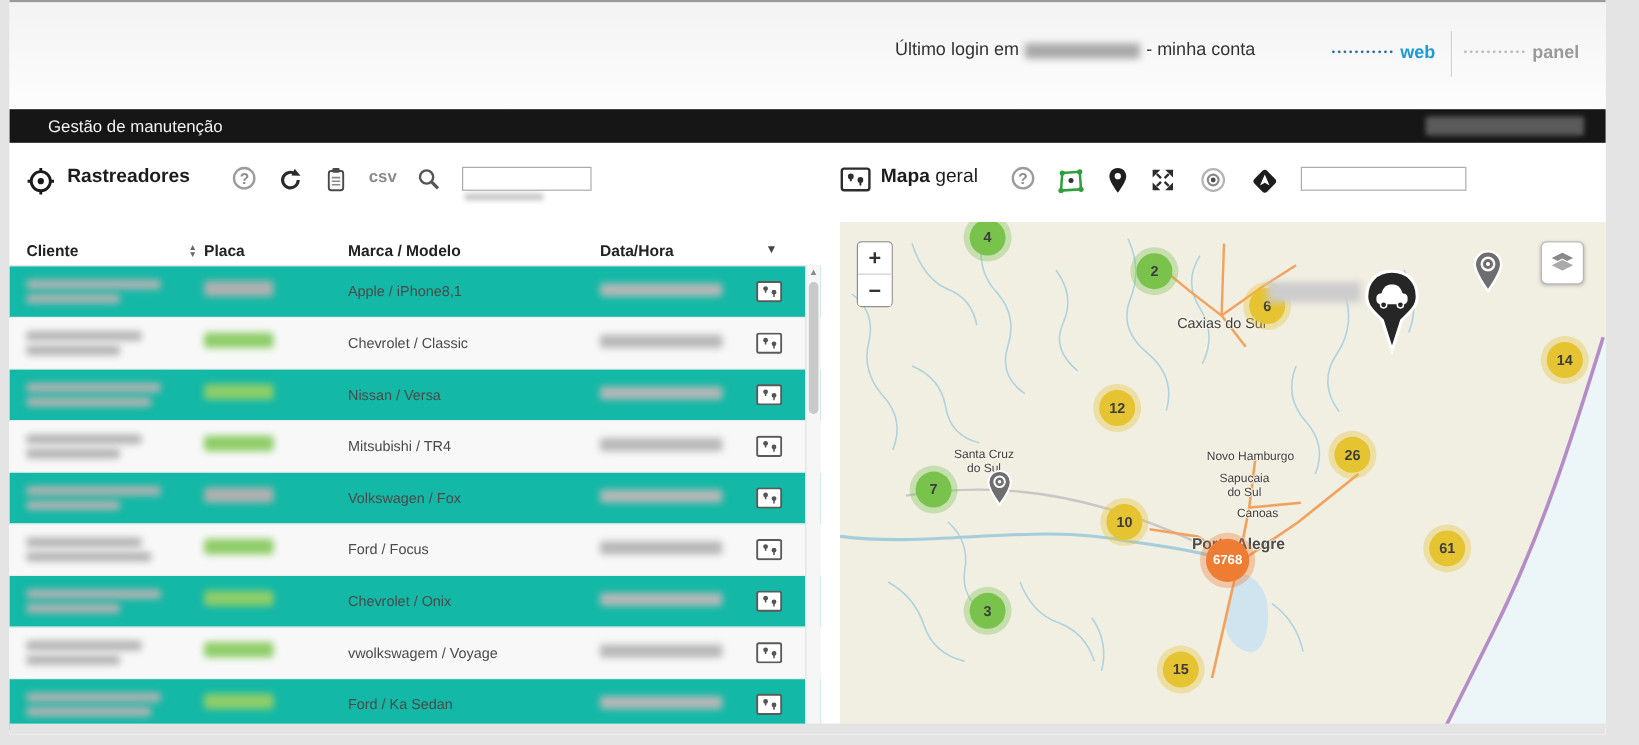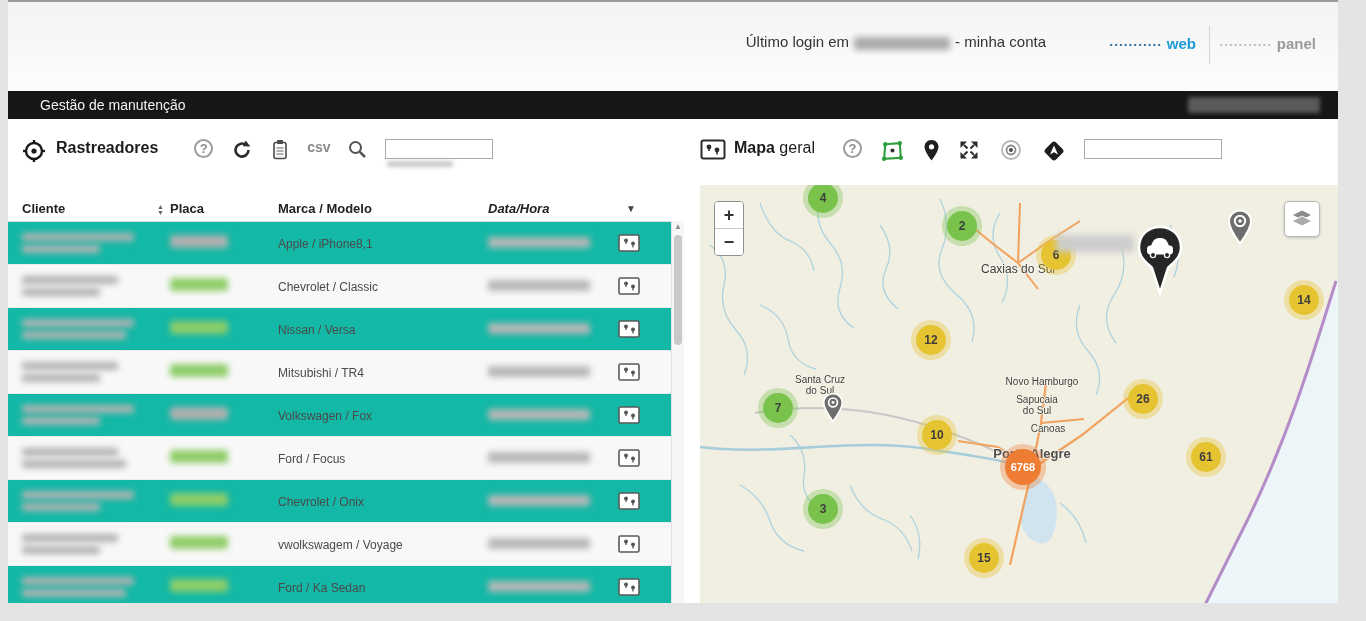--- a/index.html
+++ b/index.html
@@ -45,23 +45,23 @@
   .csv-label{font-size:14px;font-weight:bold;color:#8a8a8a;margin-right:16px;cursor:pointer;}
   .search-wrap{position:relative;display:inline-block;}
   .search-input{width:100px;height:18px;border:1px solid #ababab;font-size:12px;padding:0 3px;background:#fff;}
   .map-search-input{width:130px;}
   .input-caption{position:absolute;left:2px;top:22px;width:66px;height:6px;background:#c9c9c9;filter:blur(2px);border-radius:2px;}
   
   .t-header{display:flex;align-items:center;height:26px;border-bottom:1px solid #dcdcdc;
     font-size:13px;font-weight:bold;color:#222;margin-top:22px;}
   .col{box-sizing:border-box;}
   .col-cliente{width:162px;padding-left:14px;}
-  .col-placa{width:108px;}
+  .col-placa{width:120px;}
   .col-marca{width:210px;}
-  .col-data{width:130px;font-style:italic;}
+  .col-data{width:130px;}
   .col-map{width:52px;display:flex;align-items:center;}
   .sort-glyphs{display:inline-flex;flex-direction:column;font-size:7px;color:#666;line-height:6px;margin-right:6px;vertical-align:middle;cursor:pointer;float:right;margin-top:3px;}
   .filter-caret{font-size:10px;color:#444;cursor:pointer;margin-left:8px;}
   .t-body{}
   .t-row{display:flex;align-items:center;height:42px;background:#f8f8f8;border-bottom:1px solid #ececec;cursor:pointer;}
   .t-row.odd{background:#14b8a6;}
   .blob{display:block;filter:blur(3px);border-radius:2px;background:#b2b2b2;}
   .line1{width:112px;height:8px;margin-bottom:4px;}
   .line2{width:78px;height:8px;}
   .t-row:nth-child(2n) .line1{width:96px;}
@@ -587,21 +587,21 @@
           <svg width="22" height="20" viewBox="0 0 22 20">
             <polygon points="11,1 21,6 11,11 1,6" fill="#8a8a8a" stroke="#ffffff" stroke-width="1"></polygon>
             <polygon points="11,7 21,12 11,17 1,12" fill="#aaaaaa" stroke="#ffffff" stroke-width="1"></polygon>
           </svg>
         </div>
       <div class="cluster c-green" style="left: 123px; top: 13px;">4</div>
           <div class="cluster c-green" style="left: 262px; top: 41px;">2</div>
           <div class="cluster c-yellow" style="left: 356px; top: 70px;">6</div>
           <div class="cluster c-yellow" style="left: 604px; top: 115px;">14</div>
           <div class="cluster c-yellow" style="left: 231px; top: 155px;">12</div>
-          <div class="cluster c-yellow" style="left: 443px; top: 194px; margin-top: 20px;">26</div>
+          <div class="cluster c-yellow" style="left: 427px; top: 194px;">26</div>
           <div class="cluster c-green" style="left: 78px; top: 223px;">7</div>
           <div class="cluster c-yellow" style="left: 237px; top: 250px;">10</div>
           <div class="cluster c-yellow" style="left: 506px; top: 272px;">61</div>
           <div class="cluster c-orange" style="left: 323px; top: 282px;">6768</div>
           <div class="cluster c-green" style="left: 123px; top: 324px;">3</div>
           <div class="cluster c-yellow" style="left: 284px; top: 373px;">15</div>
           <div class="city md" style="left: 318px; top: 84px;">Caxias do Sul</div>
           <div class="city sm" style="left: 120px; top: 200px;">Santa Cruz
 do Sul</div>
           <div class="city sm" style="left: 342px; top: 196px;">Novo Hamburgo</div>

